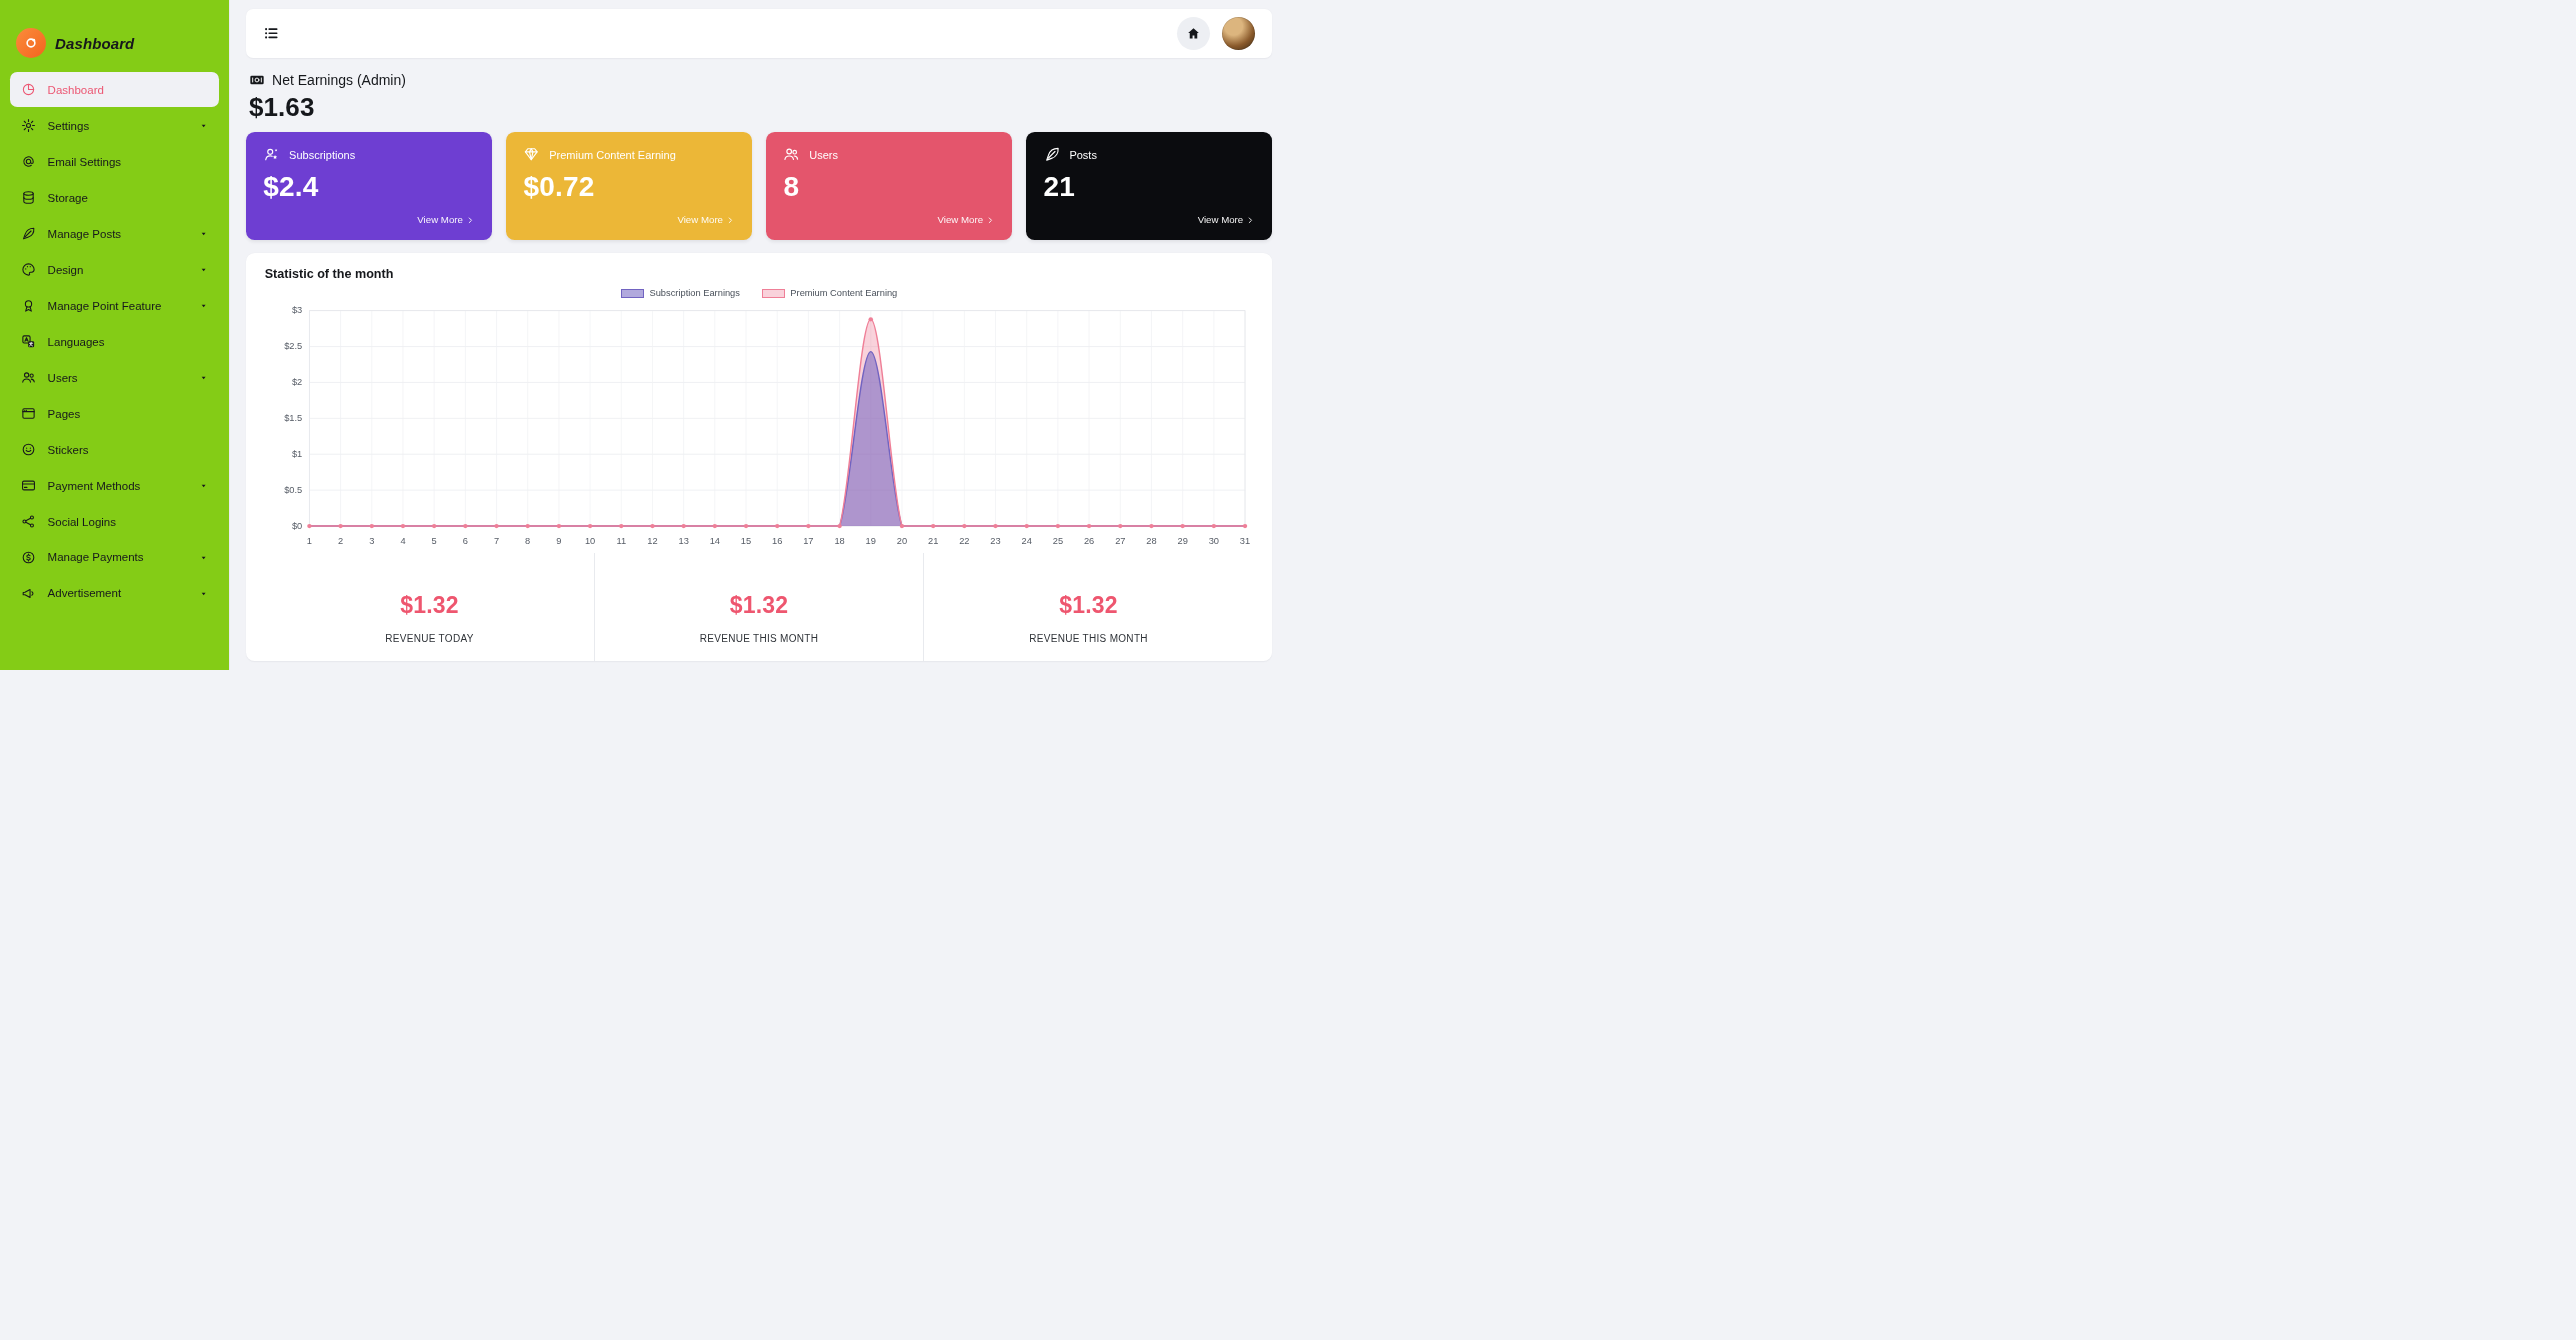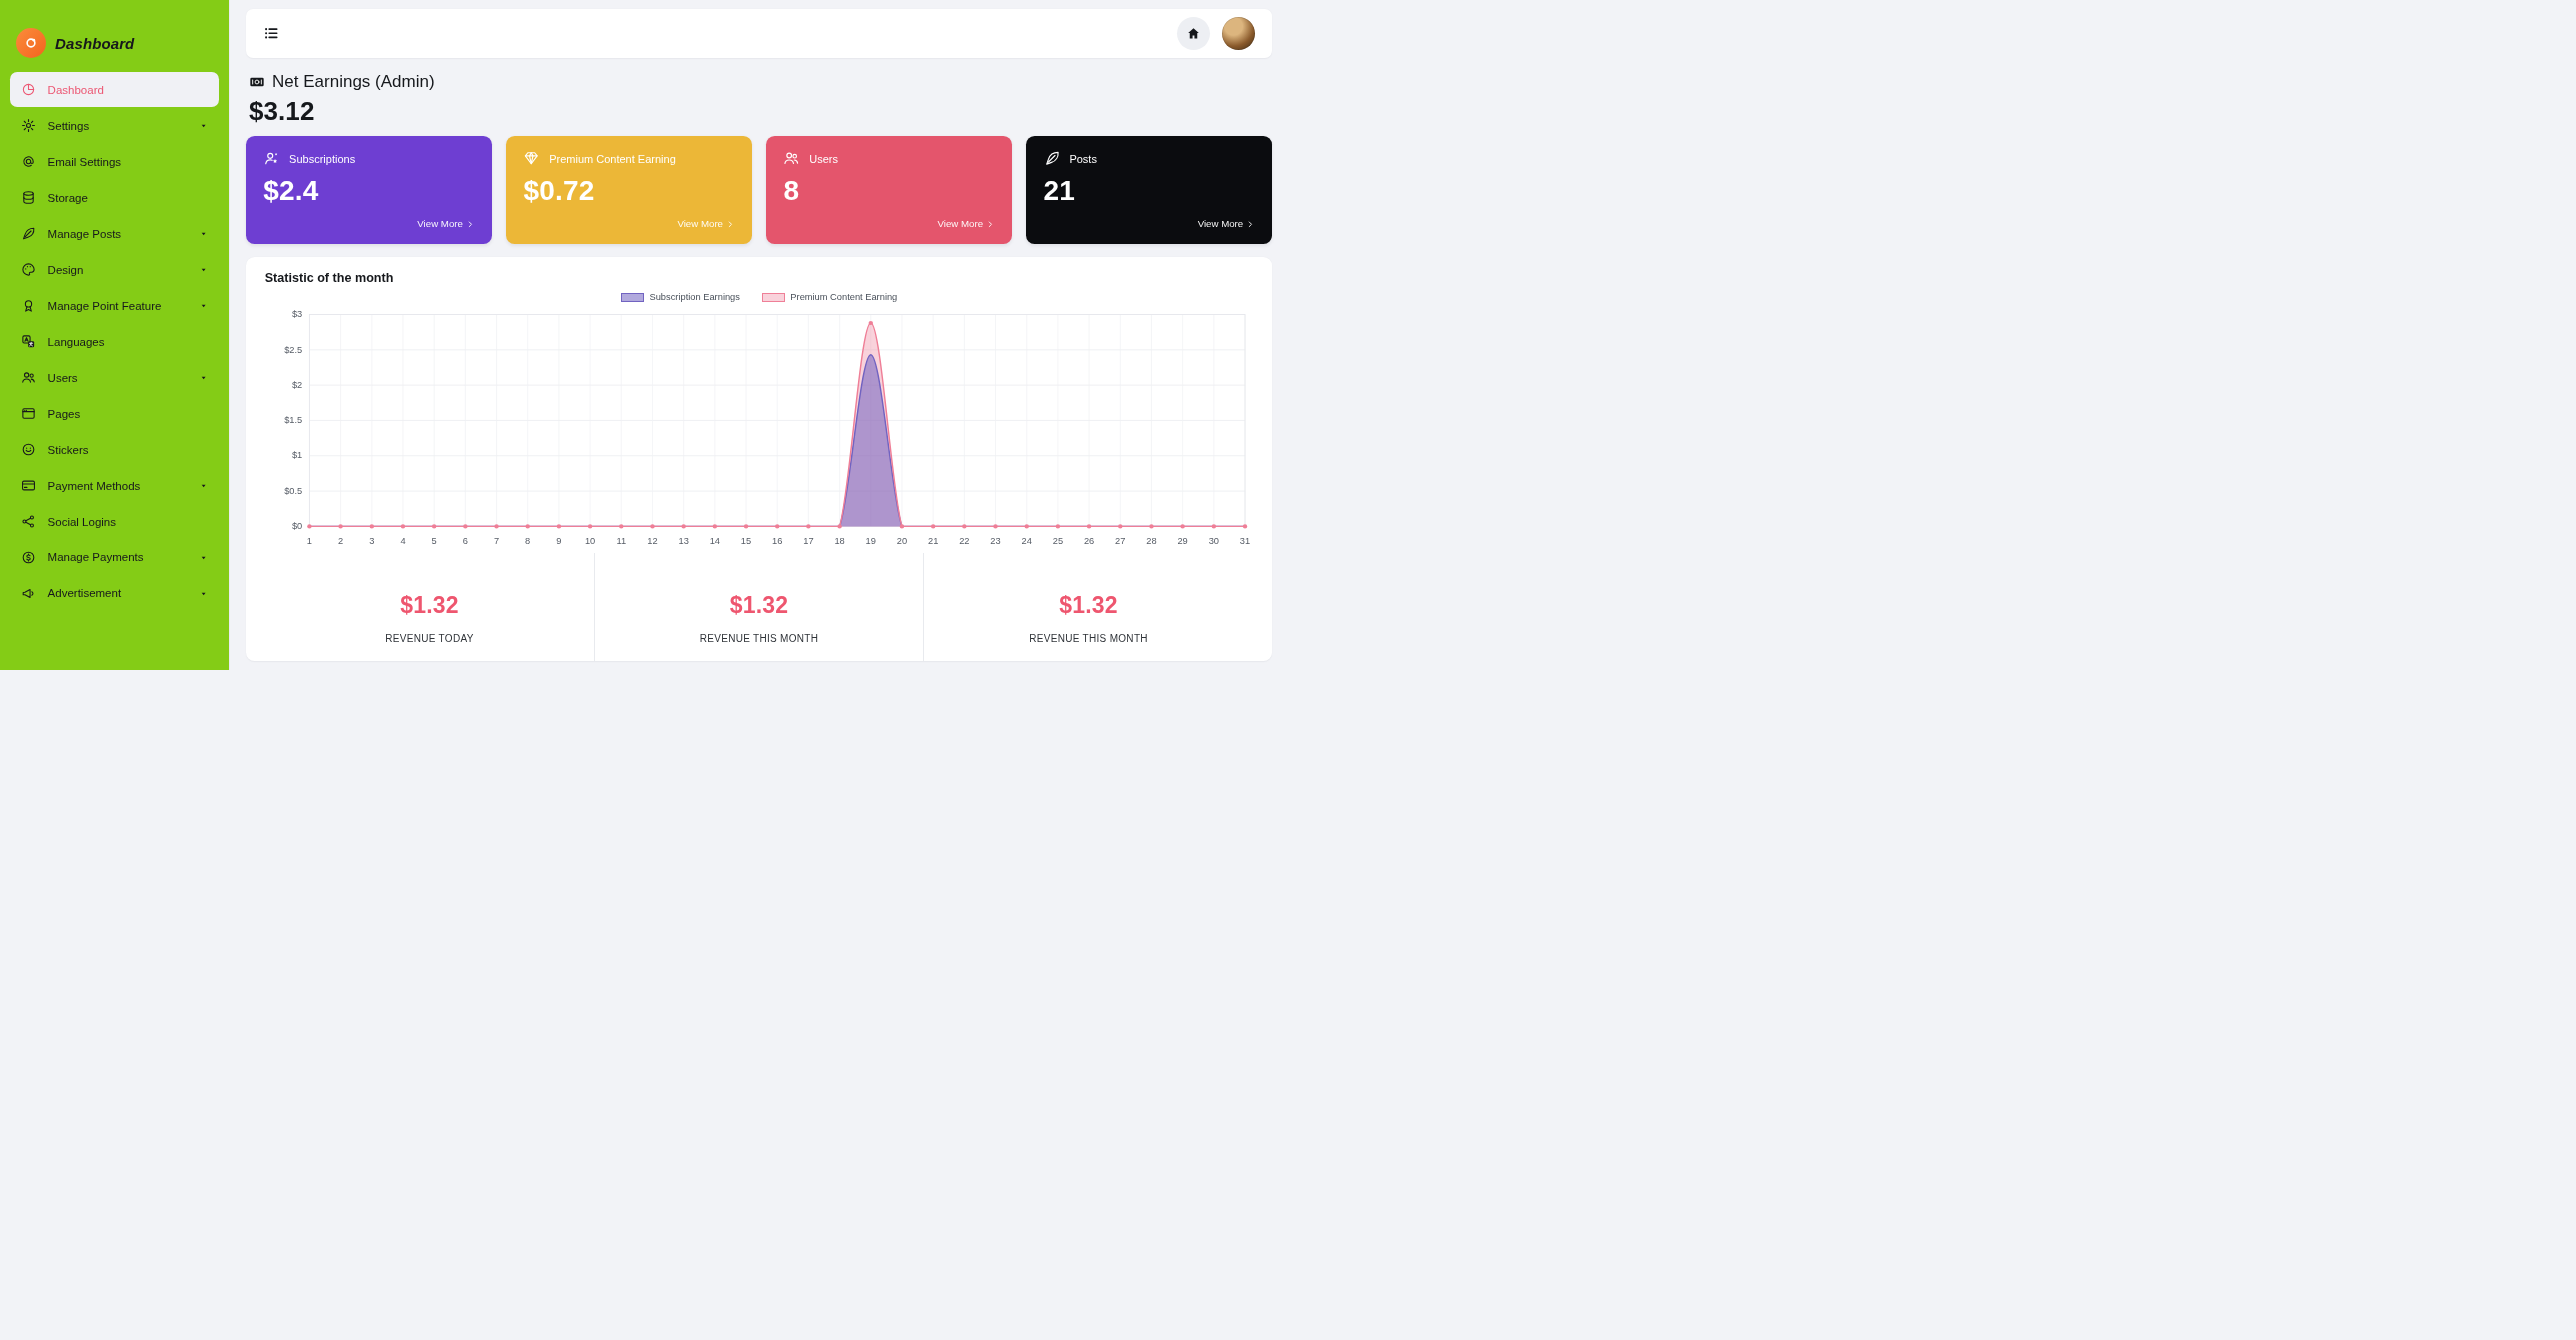--- a/index.html
+++ b/index.html
@@ -18,21 +18,21 @@
 
   
   .main{flex:1;padding:8.6px 16px;display:flex;flex-direction:column;overflow:hidden}
   .topbar{background:#fff;border-radius:7.2px;height:49px;display:flex;align-items:center;padding:0 17.3px;box-shadow:0 0.7px 1.4px rgba(20,20,40,.05)}
   .menu-btn{background:none;border:none;cursor:pointer;color:#16181c;display:flex;align-items:center}
   .topbar-right{margin-left:auto;display:flex;align-items:center;gap:11.5px}
   .icon-btn{width:33px;height:33px;border-radius:50%;background:#edeff3;border:none;display:flex;align-items:center;justify-content:center;cursor:pointer;color:#16181c}
   .avatar{width:33px;height:33px;border-radius:50%;background:radial-gradient(circle at 35% 28%,#dcb57e 0 28%,#8a5a2b 62%,#35240f 100%);box-shadow:inset 0 0 0 0.7px rgba(0,0,0,.15);cursor:pointer}
 
   .net{margin:14.4px 2.9px 8.6px}
-  .net-label-row{display:flex;align-items:center;gap:7.2px;font-size:17px}
+  .net-label-row{display:flex;align-items:center;gap:7.2px;font-size:14px}
   .net-value{font-size:26px;font-weight:800;margin-top:4.3px;letter-spacing:0.1px}
 
   .cards{display:grid;grid-template-columns:repeat(4,1fr);gap:14.4px}
   .card{border-radius:8.6px;color:#fff;padding:14.4px 17.3px;height:108px;display:flex;flex-direction:column;box-shadow:0 1.4px 3.6px rgba(20,20,40,.08)}
   .card-head{display:flex;align-items:center;gap:9.3px;font-size:11px;font-weight:400}
   .card-value{font-size:28px;font-weight:700;margin-top:8.6px;letter-spacing:0.2px}
   .card-action{margin-top:auto;align-self:flex-end;font-size:9.7px;display:flex;align-items:center;gap:2.9px;cursor:pointer;opacity:.95}
 
   .panel{background:#fff;border-radius:8.6px;margin-top:13px;padding:14.4px 18.7px 0;flex:1;box-shadow:0 0.7px 1.4px rgba(20,20,40,.05);display:flex;flex-direction:column;overflow:hidden}
   .panel-title{font-weight:700;font-size:12.6px}
@@ -273,21 +273,21 @@
     <div class="net-label-row">
       <span id="moneyIcon" style="display:flex">
           <svg viewBox="0 0 24 24" width="16" height="16" fill="none" stroke="currentColor" stroke-width="1.7" stroke-linecap="round" stroke-linejoin="round">
             <rect x="2" y="5.5" width="20" height="13" rx="2" fill="#16181c" stroke="none"></rect>
             <circle cx="12" cy="12" r="2.9" fill="none" stroke="#fff" stroke-width="1.4"></circle>
             <path d="M5.5 9v6M18.5 9v6" stroke="#fff" stroke-width="1.4"></path>
           </svg>
         </span>
       <span>Net Earnings (Admin)</span>
     </div>
-    <div class="net-value">$3.12</div>
+    <div class="net-value">$1.63</div>
   </section>
 
   <section class="cards" id="cards">
       <div class="card" style="background: rgb(110, 62, 210);">
         <div class="card-head">
           <span style="display:flex">
             <svg viewBox="0 0 24 24" width="16.5" height="16.5" fill="none" stroke="currentColor" stroke-width="1.7" stroke-linecap="round" stroke-linejoin="round">
               <circle cx="10.5" cy="8.5" r="3.6"></circle>
               <path d="M4 20c.5-3.6 3.2-5.6 6.5-5.6 1 0 2 .2 2.8.6"></path>
               <path d="M17.5 13l.9 1.9 2.1.3-1.5 1.5.3 2.1-1.8-1-1.9 1 .4-2.1-1.5-1.5 2.1-.3z" fill="currentColor" stroke="none"></path>

